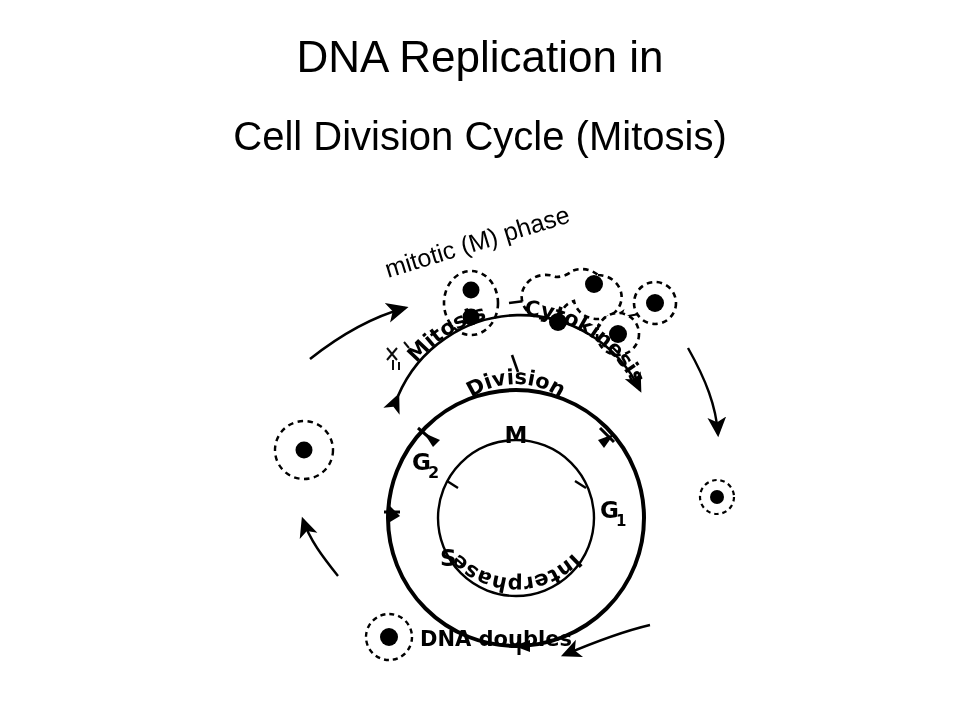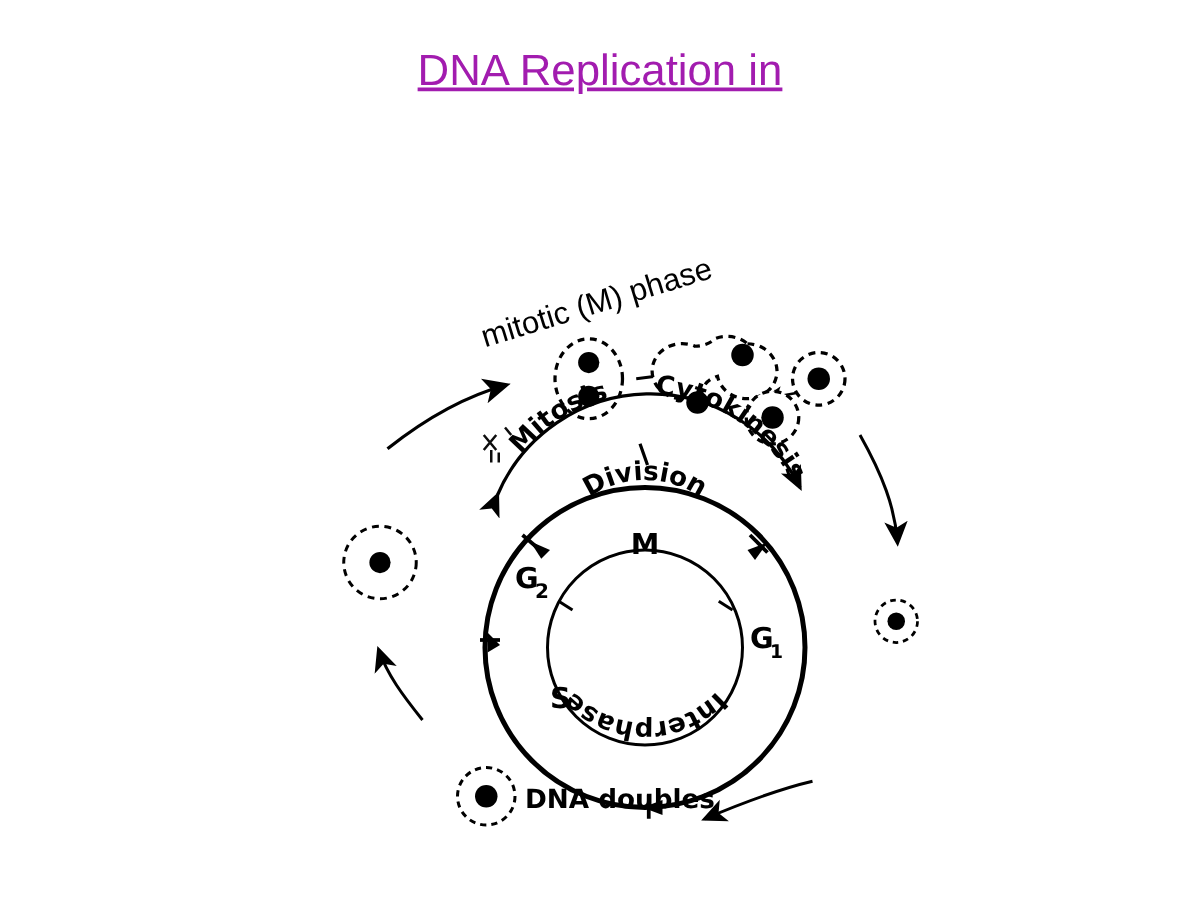--- a/index.html
+++ b/index.html
@@ -25,27 +25,26 @@
   
   .title-block {
     position: absolute;
     left: 0;
     top: 28px;
     width: 960px;
     text-align: center;
   }
   .title-line-1 {
     font-family: "Liberation Sans", sans-serif;
-    font-size: 35px;
+    font-size: 44px;
     font-weight: 400;
     line-height: 58px;
     letter-spacing: 0px;
-    color: #a21caf;
+    color: #000000;
     white-space: nowrap;
-    text-decoration: underline;
   }
   .title-line-2 {
     font-family: "Liberation Sans", sans-serif;
     font-size: 40px;
     font-weight: 400;
     line-height: 52px;
     letter-spacing: 0px;
     color: #000000;
     white-space: nowrap;
     margin-top: 24px;
@@ -77,20 +76,21 @@
     fill: #000000;
   }
 </style>
 </head>
 <body>
 
 <div id="slide">
 
   <div class="title-block">
     <div class="title-line-1">DNA Replication in</div>
+    <div class="title-line-2">Cell Division Cycle (Mitosis)</div>
   </div>
 
   <div id="diagram-wrap">
     <svg class="figure" viewBox="0 0 960 500" xmlns="http://www.w3.org/2000/svg">
 
       <defs>
         <marker id="ah" markerWidth="9" markerHeight="9" refX="7" refY="4.5" orient="auto" markerUnits="strokeWidth">
           <path d="M0,0.6 L8.4,4.5 L0,8.4 L2.1,4.5 Z" fill="#000"></path>
         </marker>
         <marker id="ah-sm" markerWidth="8" markerHeight="8" refX="6.4" refY="4" orient="auto" markerUnits="strokeWidth">

